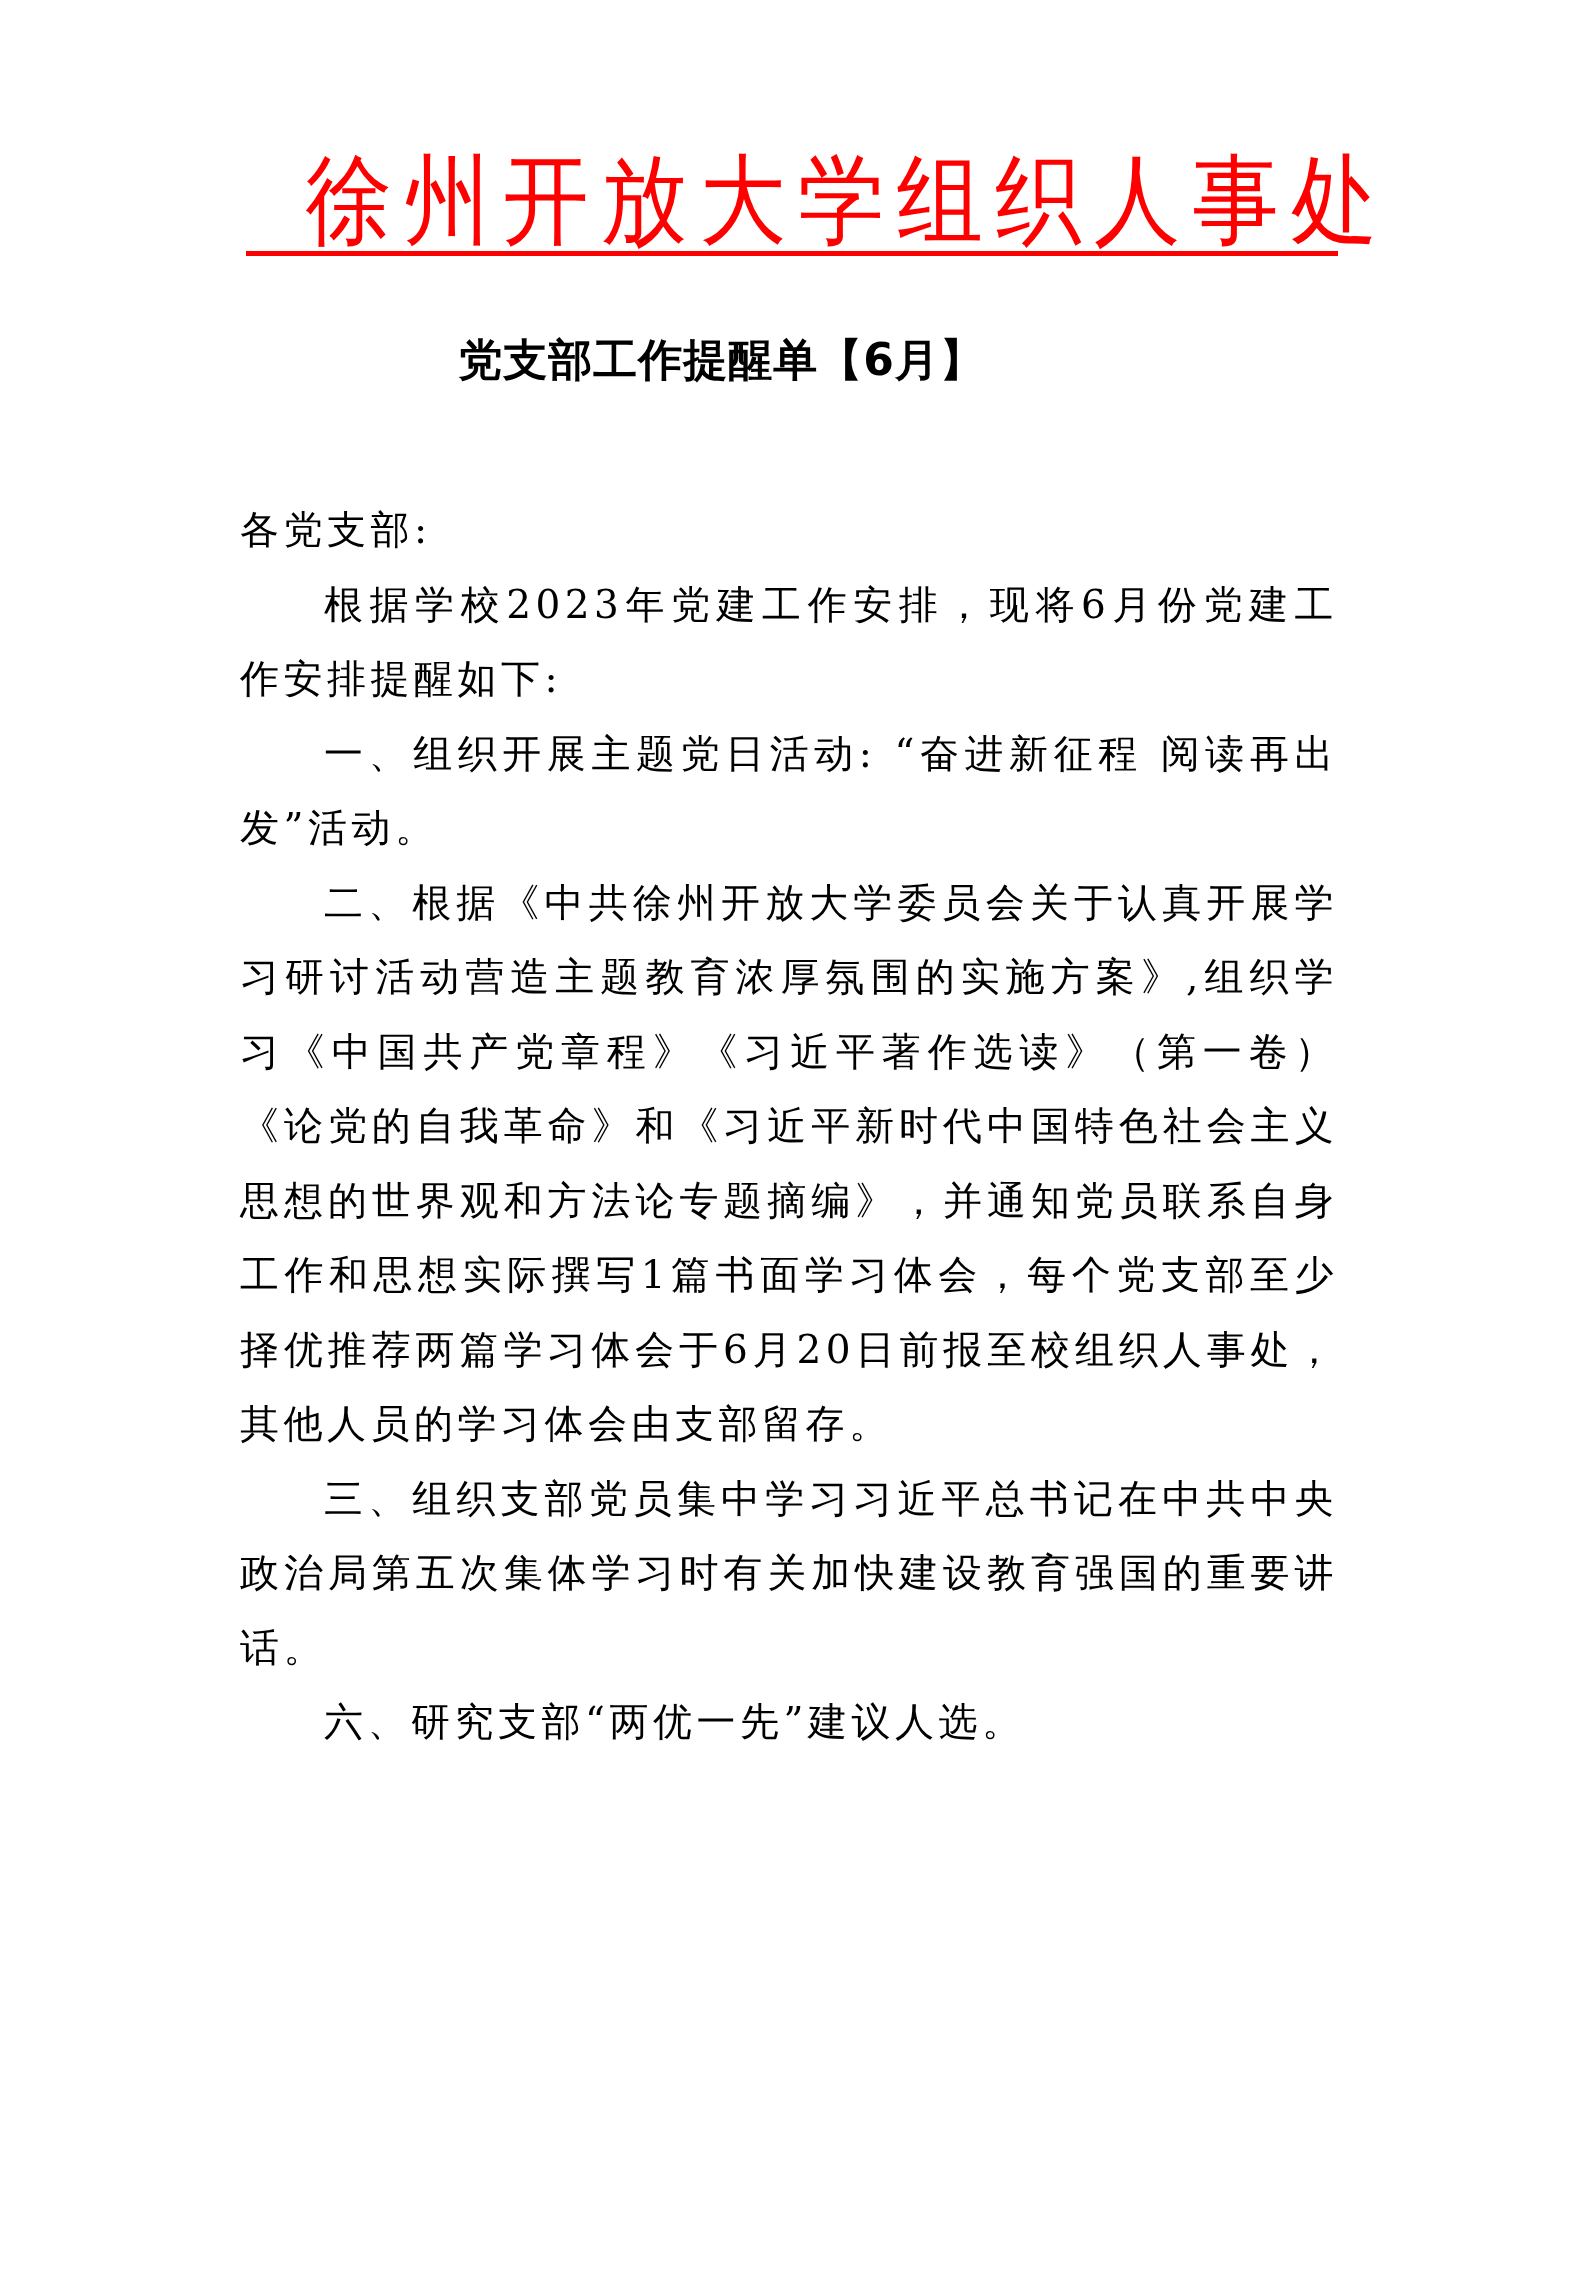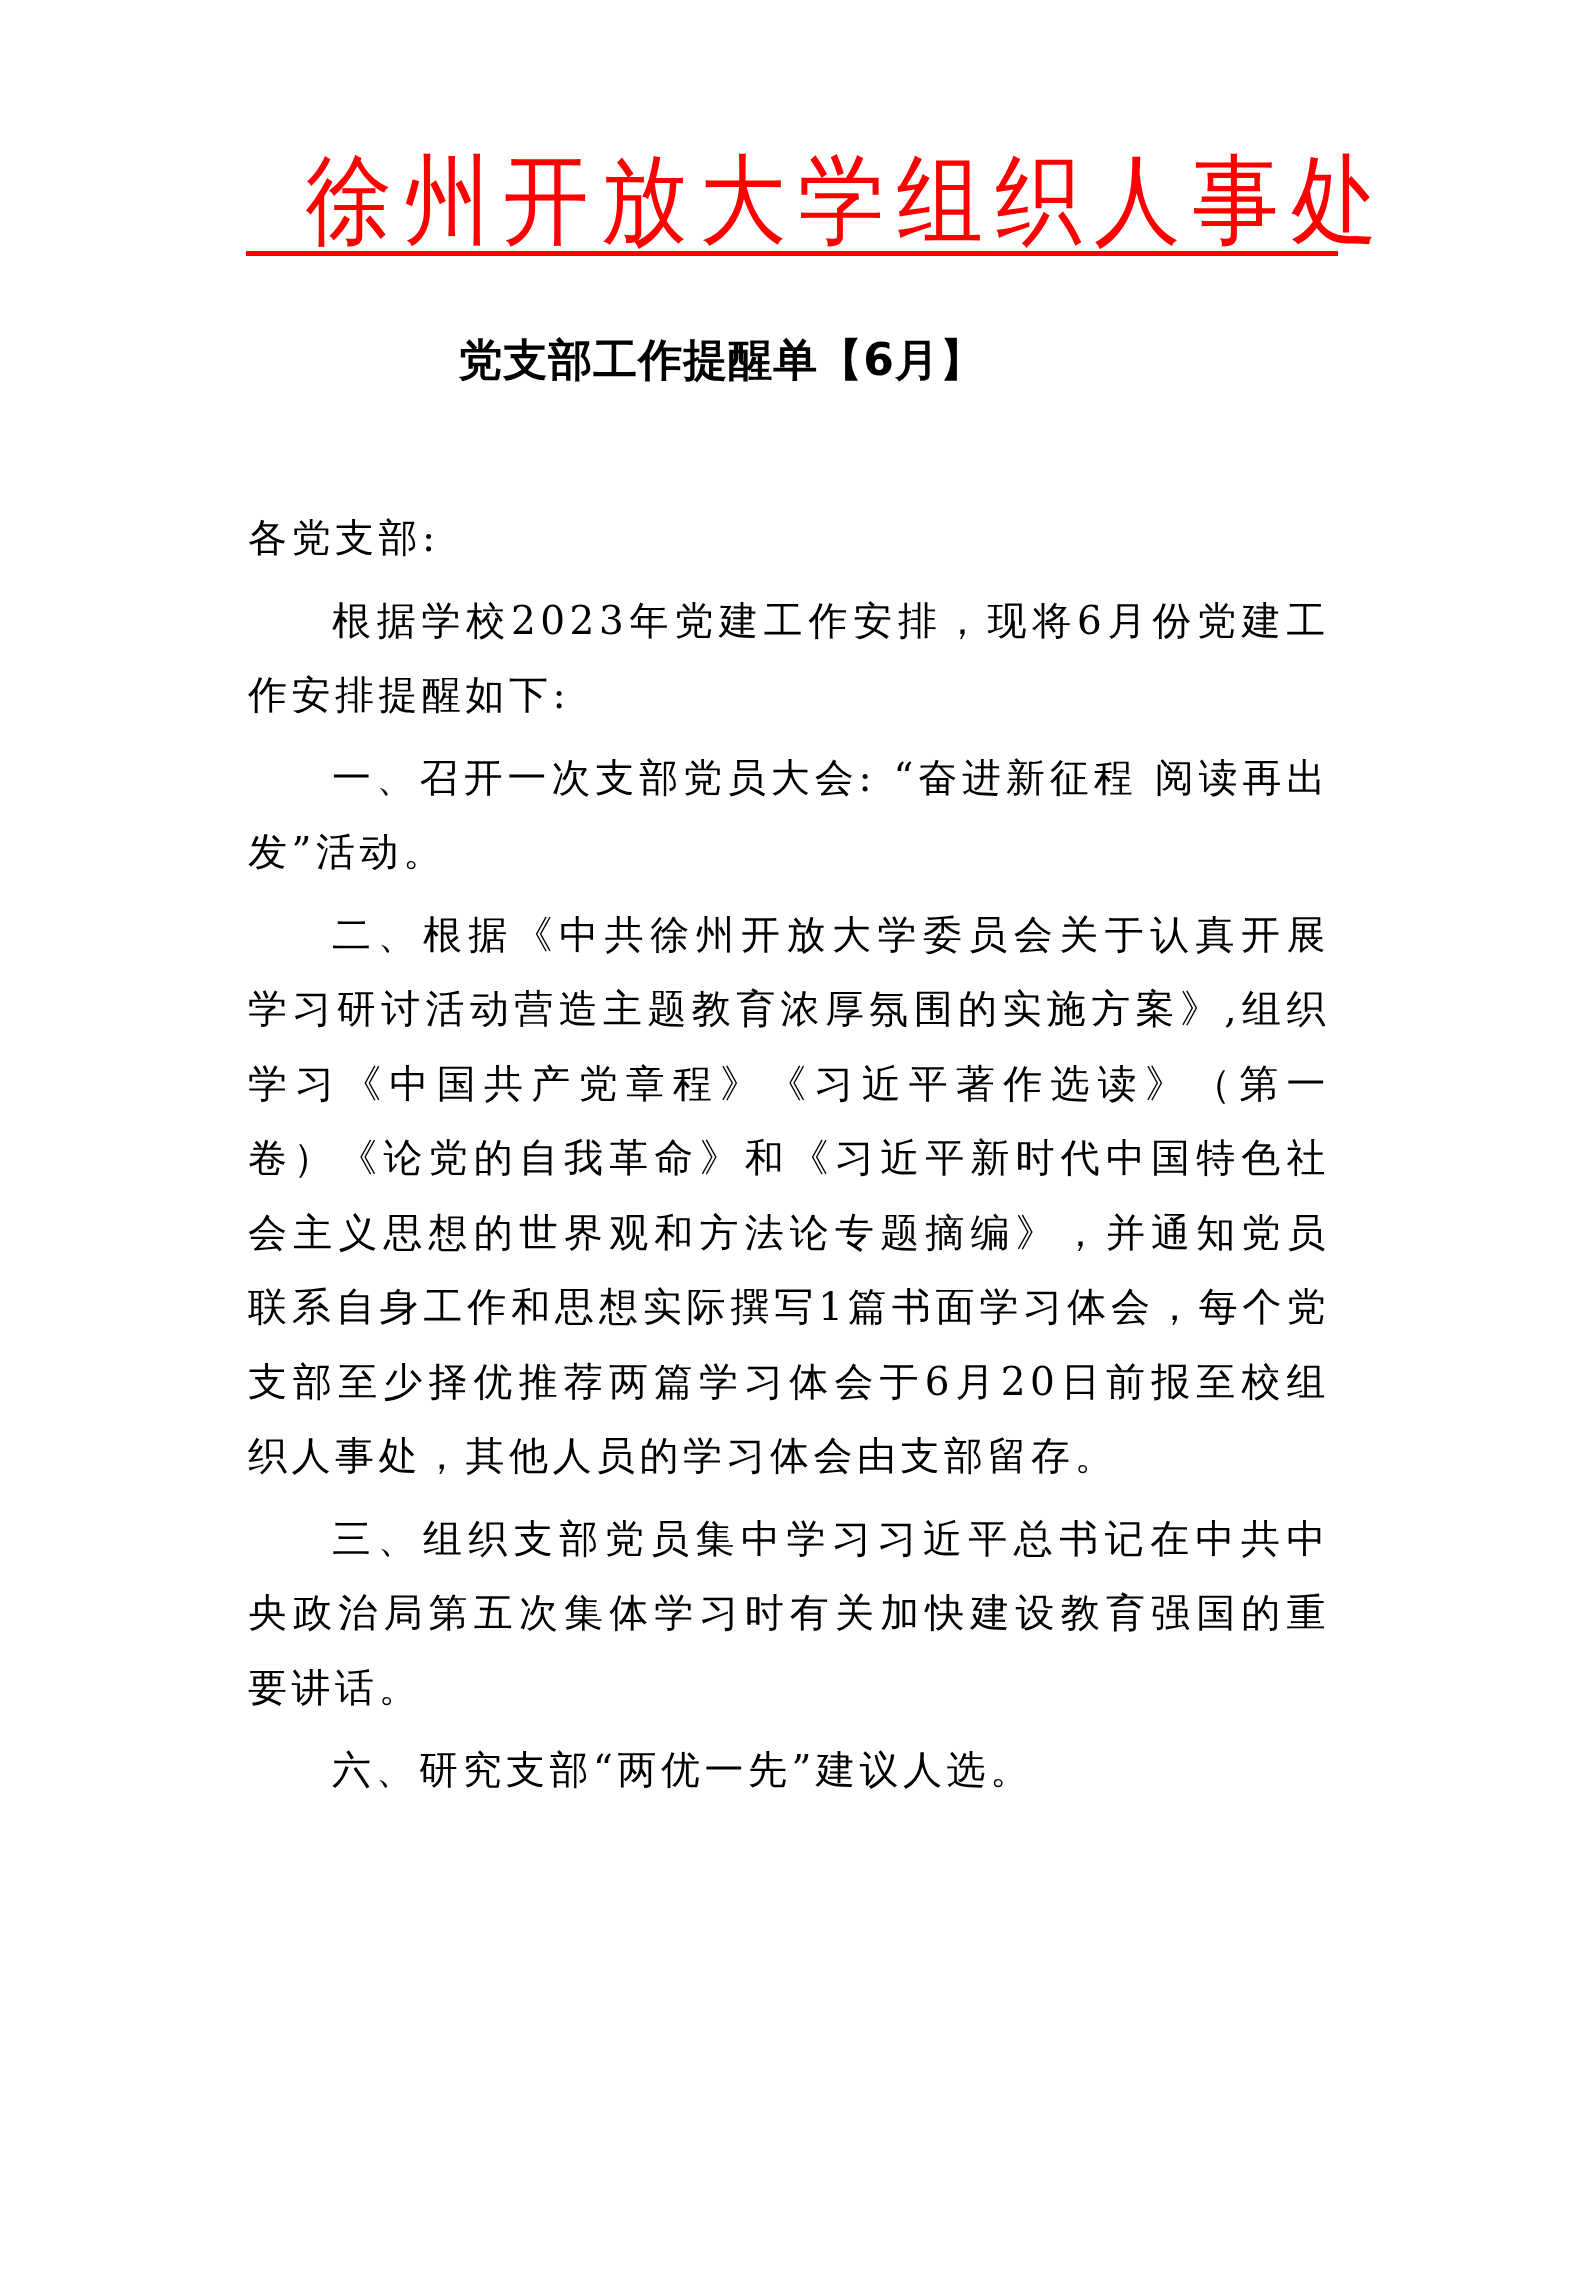--- a/index.html
+++ b/index.html
@@ -63,21 +63,21 @@
       top: 493px;
       width: 1098px;
       font-family: "DejaVu Serif", "Liberation Serif", serif;
       font-size: 39px;
       line-height: 74.5px;
       letter-spacing: 4.5px;
       text-align: justify;
       text-justify: inter-character;
     }
     .body p {
-      margin: 8px;
+      margin: 0;
       padding: 0;
     }
     .body p.indent {
       text-indent: 84px;
     }
     .signoff {
       position: absolute;
       left: 990px;
       top: 1976px;
       font-family: "DejaVu Serif", "Liberation Serif", serif;
@@ -93,20 +93,20 @@
 <div class="page">
 
   <div class="letterhead">徐州开放大学组织人事处</div>
   <div class="red-rule"></div>
 
   <div class="doc-title">党支部工作提醒单【6月】</div>
 
   <div class="body">
     <p>各党支部:</p>
     <p class="indent">根据学校2023年党建工作安排，现将6月份党建工作安排提醒如下:</p>
-    <p class="indent">一、召开一次支部党员大会: “奋进新征程 阅读再出发”活动。</p>
+    <p class="indent">一、组织开展主题党日活动: “奋进新征程 阅读再出发”活动。</p>
     <p class="indent">二、根据《中共徐州开放大学委员会关于认真开展学习研讨活动营造主题教育浓厚氛围的实施方案》,组织学习《中国共产党章程》《习近平著作选读》（第一卷）《论党的自我革命》和《习近平新时代中国特色社会主义思想的世界观和方法论专题摘编》，并通知党员联系自身工作和思想实际撰写1篇书面学习体会，每个党支部至少择优推荐两篇学习体会于6月20日前报至校组织人事处，其他人员的学习体会由支部留存。</p>
     <p class="indent">三、组织支部党员集中学习习近平总书记在中共中央政治局第五次集体学习时有关加快建设教育强国的重要讲话。</p>
     <p class="indent">六、研究支部“两优一先”建议人选。</p>
   </div>
 
 
 </div>
 
 </body></html>

